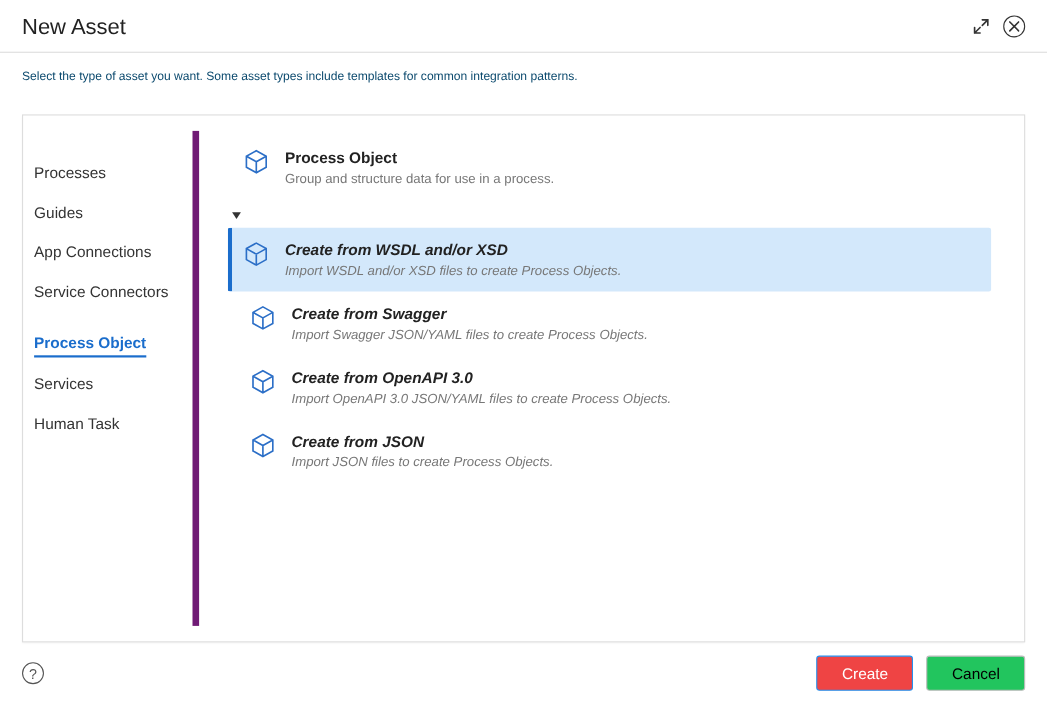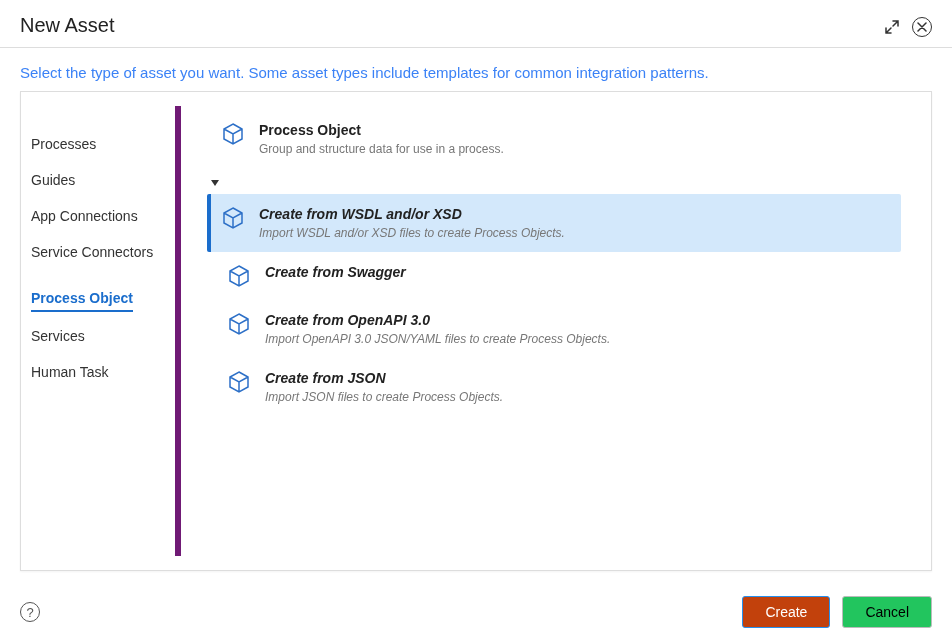--- a/index.html
+++ b/index.html
@@ -7,21 +7,21 @@
       font-family: -apple-system, BlinkMacSystemFont, "Segoe UI", Arial, sans-serif;
       width: 952px;
       height: 642px;
       background: #fff;
       color: #333;
       position: relative;
     }
     .header {
       display: flex;
       justify-content: space-between;
-      align-items: flex-end;
+      align-items: flex-start;
       padding: 14px 20px 10px 20px;
       border-bottom: 1px solid #ddd;
     }
     .title {
       font-size: 20px;
       font-weight: 400;
       color: #222;
     }
     .header-icons { display: flex; gap: 10px; align-items: center; }
     .expand-icon, .close-icon {
@@ -30,23 +30,23 @@
       cursor: pointer;
     }
     .close-icon {
       border: 1.5px solid #333;
       border-radius: 50%;
     }
     .content {
       padding: 16px 20px 20px 20px;
     }
     .subtitle {
-      font-size: 15px;
-      color: #3b82f6;
-      margin-bottom: 10px;
+      font-size: 11px;
+      color: #0c4a6e;
+      margin-bottom: 28px;
     }
     .panel {
       border: 1px solid #ddd;
       background: #fff;
       min-height: 480px;
       display: flex;
       box-shadow: 0 1px 2px rgba(0,0,0,0.05);
     }
     .sidebar {
       width: 160px;
@@ -139,21 +139,21 @@
     .buttons { display: flex; gap: 12px; }
     .btn {
       padding: 7px 22px;
       font-size: 14px;
       border-radius: 3px;
       border: 1px solid #bbb;
       cursor: pointer;
       background: #22c55e;
     }
     .btn.primary {
-      background: #c2410c;
+      background: #ef4444;
       border-color: #2590ee;
       color: #fff;
     }
     .triangle-down {
       display: inline-block;
       width: 0; height: 0;
       border-left: 4px solid transparent;
       border-right: 4px solid transparent;
       border-top: 6px solid #333;
     }
@@ -211,20 +211,21 @@
             <div class="asset-title">Create from WSDL and/or XSD</div>
             <div class="asset-desc">Import WSDL and/or XSD files to create Process Objects.</div>
           </div>
         </div>
         <div class="asset-block">
           <svg class="asset-icon" viewBox="0 0 24 24">
               <path d="M12 2 L21 7 L21 17 L12 22 L3 17 L3 7 Z M3 7 L12 12 L21 7 M12 12 L12 22" stroke="#2c6fc7" stroke-width="1.5" fill="none"></path>
             </svg>
           <div class="asset-text">
             <div class="asset-title">Create from Swagger</div>
+            <div class="asset-desc">Import Swagger JSON/YAML files to create Process Objects.</div>
           </div>
         </div>
         <div class="asset-block">
           <svg class="asset-icon" viewBox="0 0 24 24">
               <path d="M12 2 L21 7 L21 17 L12 22 L3 17 L3 7 Z M3 7 L12 12 L21 7 M12 12 L12 22" stroke="#2c6fc7" stroke-width="1.5" fill="none"></path>
             </svg>
           <div class="asset-text">
             <div class="asset-title">Create from OpenAPI 3.0</div>
             <div class="asset-desc">Import OpenAPI 3.0 JSON/YAML files to create Process Objects.</div>
           </div>

